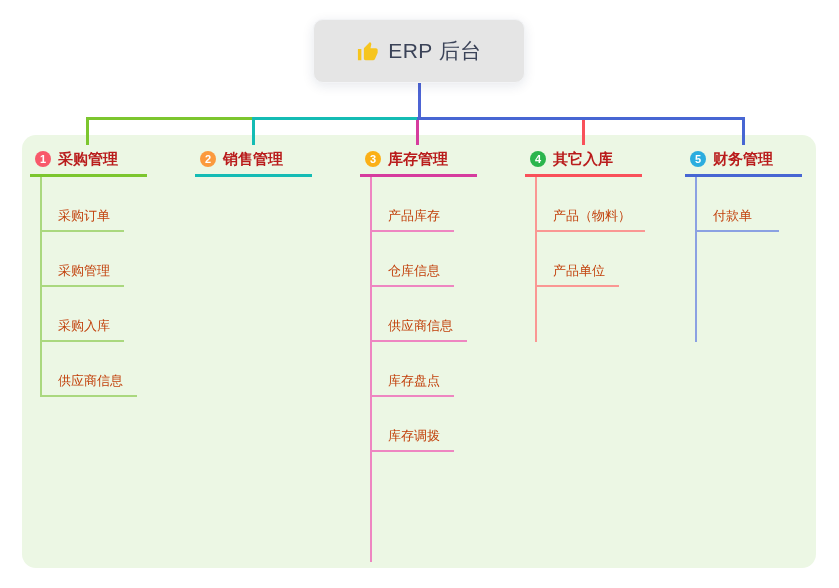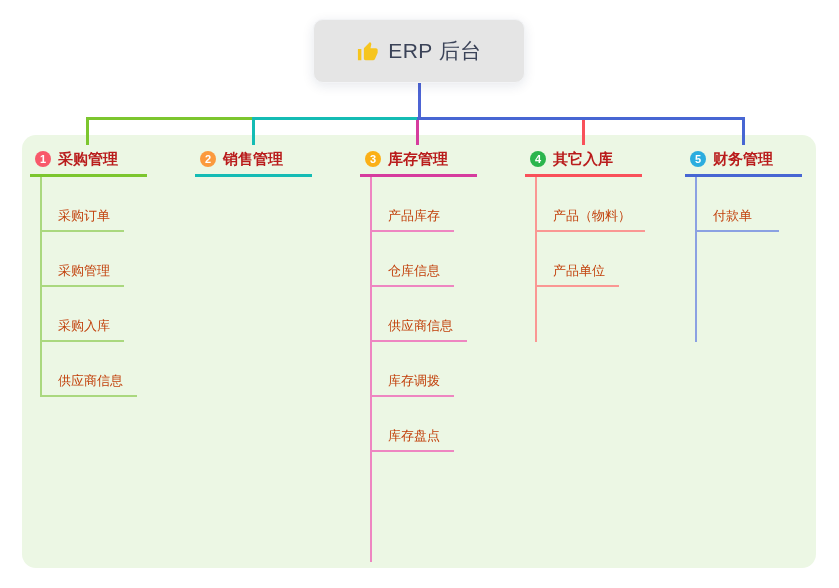--- a/index.html
+++ b/index.html
@@ -131,24 +131,24 @@
       <div class="child">
           <span class="child-label">产品库存</span>
         </div>
       <div class="child">
           <span class="child-label">仓库信息</span>
         </div>
       <div class="child">
           <span class="child-label">供应商信息</span>
         </div>
       <div class="child">
-          <span class="child-label">库存调拨</span>
+          <span class="child-label">库存盘点</span>
         </div>
       <div class="child">
-          <span class="child-label">库存盘点</span>
+          <span class="child-label">库存调拨</span>
         </div>
     </div>
   </div>
 
   <div class="branch b4">
     <div class="branch-header">
       <span class="badge">4</span>
       <span class="branch-label">其它入库</span>
     </div>
     <div class="children">

